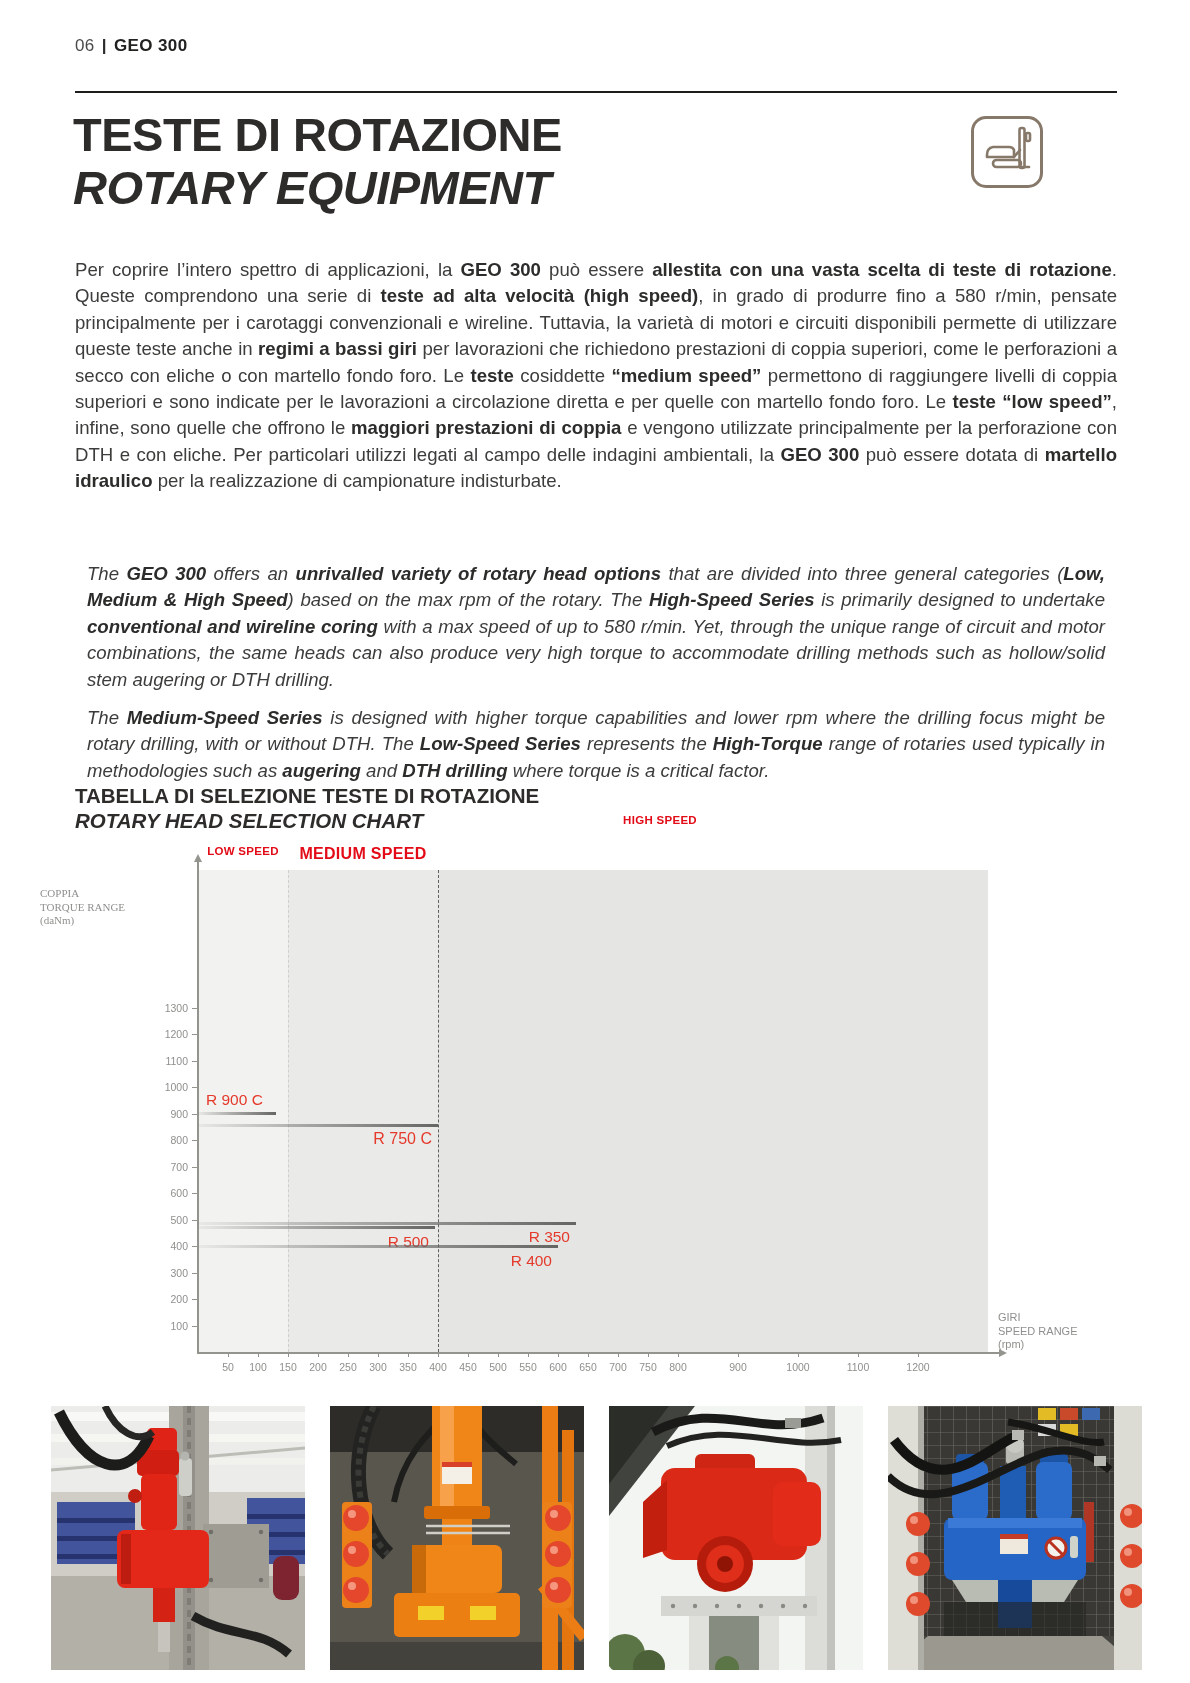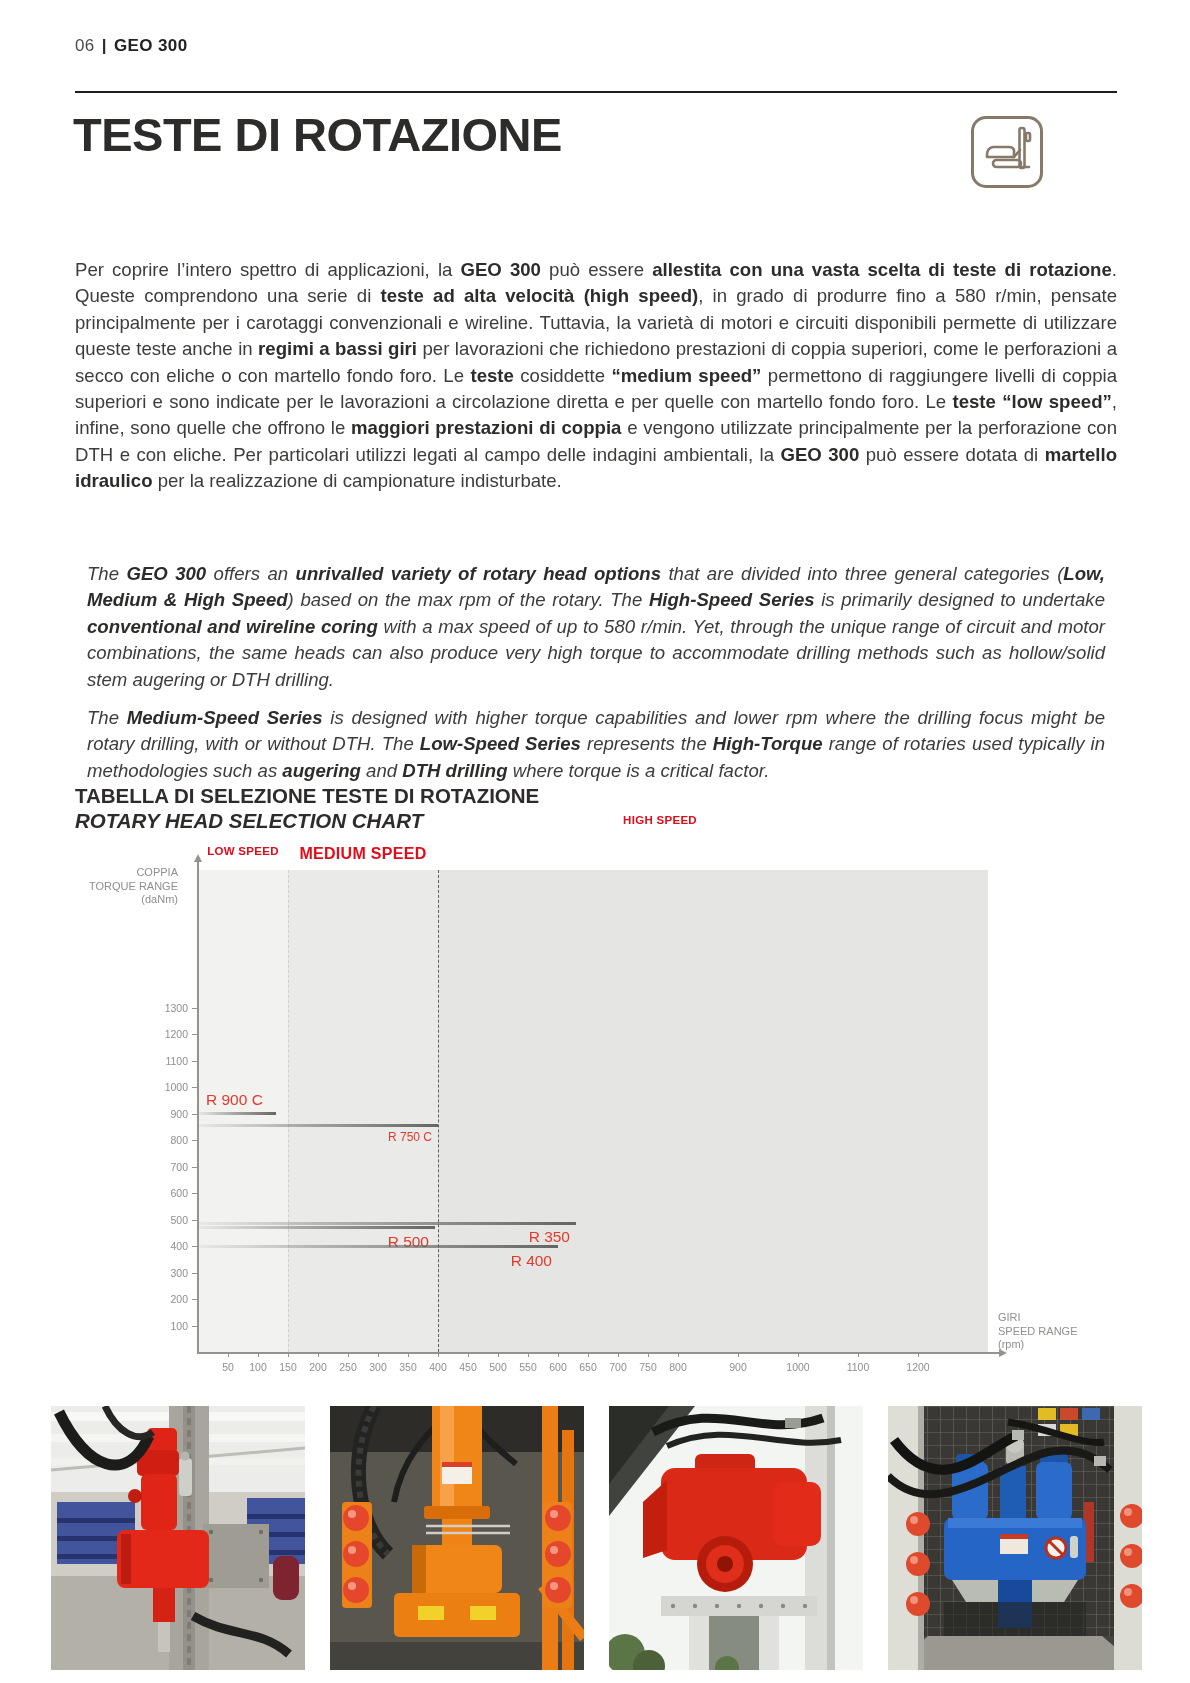--- a/index.html
+++ b/index.html
@@ -43,20 +43,21 @@
 <div class="page">
 
   <div class="header">
     <span class="num">06</span><span class="sep">|</span><span class="prod">GEO 300</span>
   </div>
 
   <div class="rule"></div>
 
   <div class="title">
     <div>TESTE DI ROTAZIONE</div>
+    <div class="it">ROTARY EQUIPMENT</div>
   </div>
 
   <div class="icon-box">
     <svg width="56" height="56" viewBox="0 0 56 56">
       <g fill="none" stroke="#87796a" stroke-width="2.6" stroke-linejoin="round" stroke-linecap="round">
         <rect x="40.5" y="4" width="5" height="40" rx="2"></rect>
         <rect x="47" y="9" width="4" height="8" rx="1.5"></rect>
         <path d="M8 31 Q8 24 14 23 L30 23 Q34 23 35 26 L35 33 L8 33 Z"></path>
         <path d="M35 33 L41 26"></path>
         <rect x="14" y="36" width="28" height="7" rx="3.5"></rect>
@@ -149,30 +150,30 @@
       <div style="left: 192px; top: 1113.5px; width: 6px; height: 1px; background: rgb(148, 148, 143);"></div>
       <div style="left: 146px; top: 1107.5px; width: 42px; text-align: right; font-size: 10.5px; color: rgb(143, 143, 140);">900</div>
       <div style="left: 192px; top: 1087px; width: 6px; height: 1px; background: rgb(148, 148, 143);"></div>
       <div style="left: 146px; top: 1081px; width: 42px; text-align: right; font-size: 10.5px; color: rgb(143, 143, 140);">1000</div>
       <div style="left: 192px; top: 1060.5px; width: 6px; height: 1px; background: rgb(148, 148, 143);"></div>
       <div style="left: 146px; top: 1054.5px; width: 42px; text-align: right; font-size: 10.5px; color: rgb(143, 143, 140);">1100</div>
       <div style="left: 192px; top: 1034px; width: 6px; height: 1px; background: rgb(148, 148, 143);"></div>
       <div style="left: 146px; top: 1028px; width: 42px; text-align: right; font-size: 10.5px; color: rgb(143, 143, 140);">1200</div>
       <div style="left: 192px; top: 1007.5px; width: 6px; height: 1px; background: rgb(148, 148, 143);"></div>
       <div style="left: 146px; top: 1001.5px; width: 42px; text-align: right; font-size: 10.5px; color: rgb(143, 143, 140);">1300</div>
-      <div style="left: 40px; top: 866px; width: 138px; text-align: right; font-size: 11px; line-height: 13.5px; color: rgb(143, 143, 140); white-space: pre-line;">COPPIA
+      <div style="left: 40px; top: 887px; width: 138px; font-size: 11px; line-height: 13.5px; color: rgb(143, 143, 140); white-space: pre-line; font-family: Liberation Serif, serif;">COPPIA
 TORQUE RANGE
 (daNm)</div>
       <div style="left: 998px; top: 1311px; width: 120px; text-align: left; font-size: 11px; line-height: 13.5px; color: rgb(143, 143, 140); white-space: pre-line;">GIRI
 SPEED RANGE
 (rpm)</div>
       <div style="left: 198px; top: 1112px; width: 78px; height: 3px; background: linear-gradient(to right, rgba(108, 108, 106, 0.07), rgba(108, 108, 106, 0.55) 45%, rgba(90, 90, 88, 0.92));"></div>
       <div style="left: 206px; top: 1090.5px; font-size: 15.5px; color: rgb(229, 57, 43); white-space: nowrap;">R 900 C</div>
       <div style="left: 198px; top: 1123.92px; width: 240px; height: 3px; background: linear-gradient(to right, rgba(108, 108, 106, 0.07), rgba(108, 108, 106, 0.55) 45%, rgba(90, 90, 88, 0.92));"></div>
-      <div style="left: 272px; top: 1130.42px; width: 160px; text-align: right; font-size: 12px; color: rgb(229, 57, 43); white-space: nowrap;">R 750 C</div>
+      <div style="left: 272px; top: 1130.42px; width: 160px; text-align: right; font-size: 16px; color: rgb(229, 57, 43); white-space: nowrap;">R 750 C</div>
       <div style="left: 198px; top: 1221.97px; width: 378px; height: 3px; background: linear-gradient(to right, rgba(108, 108, 106, 0.07), rgba(108, 108, 106, 0.55) 45%, rgba(90, 90, 88, 0.92));"></div>
       <div style="left: 410px; top: 1228.47px; width: 160px; text-align: right; font-size: 15.5px; color: rgb(229, 57, 43); white-space: nowrap;">R 350</div>
       <div style="left: 198px; top: 1226.48px; width: 237px; height: 3px; background: linear-gradient(to right, rgba(108, 108, 106, 0.07), rgba(108, 108, 106, 0.55) 45%, rgba(90, 90, 88, 0.92));"></div>
       <div style="left: 269px; top: 1232.98px; width: 160px; text-align: right; font-size: 15.5px; color: rgb(229, 57, 43); white-space: nowrap;">R 500</div>
       <div style="left: 198px; top: 1245.03px; width: 360px; height: 3px; background: linear-gradient(to right, rgba(108, 108, 106, 0.07), rgba(108, 108, 106, 0.55) 45%, rgba(90, 90, 88, 0.92));"></div>
       <div style="left: 392px; top: 1251.53px; width: 160px; text-align: right; font-size: 15.5px; color: rgb(229, 57, 43); white-space: nowrap;">R 400</div>
     </div>
 
   <div class="photo" style="left:51px;">
     <svg viewBox="0 0 254 264" preserveAspectRatio="none">

